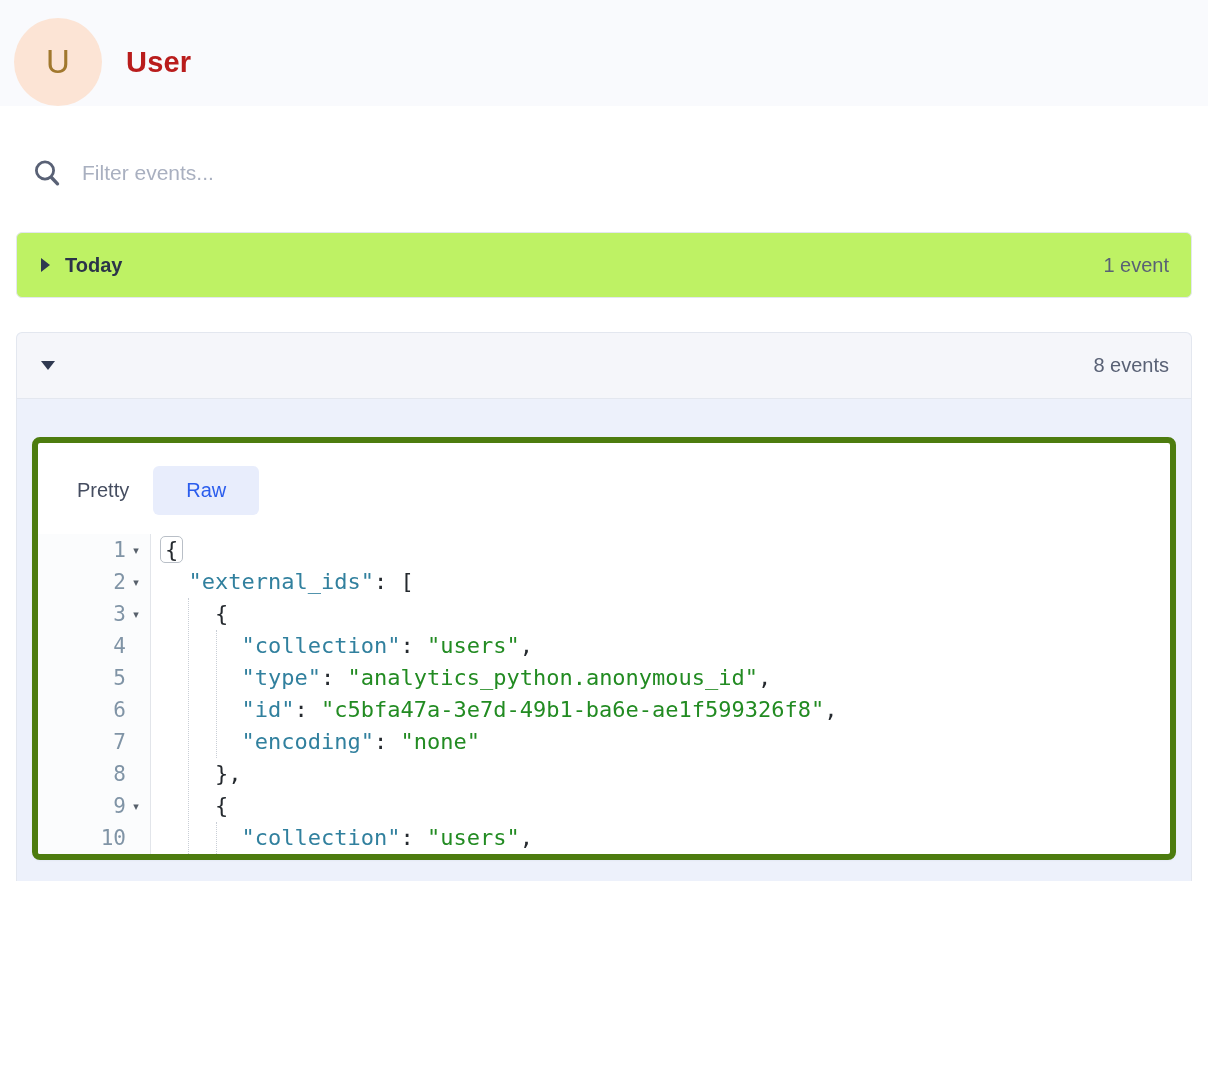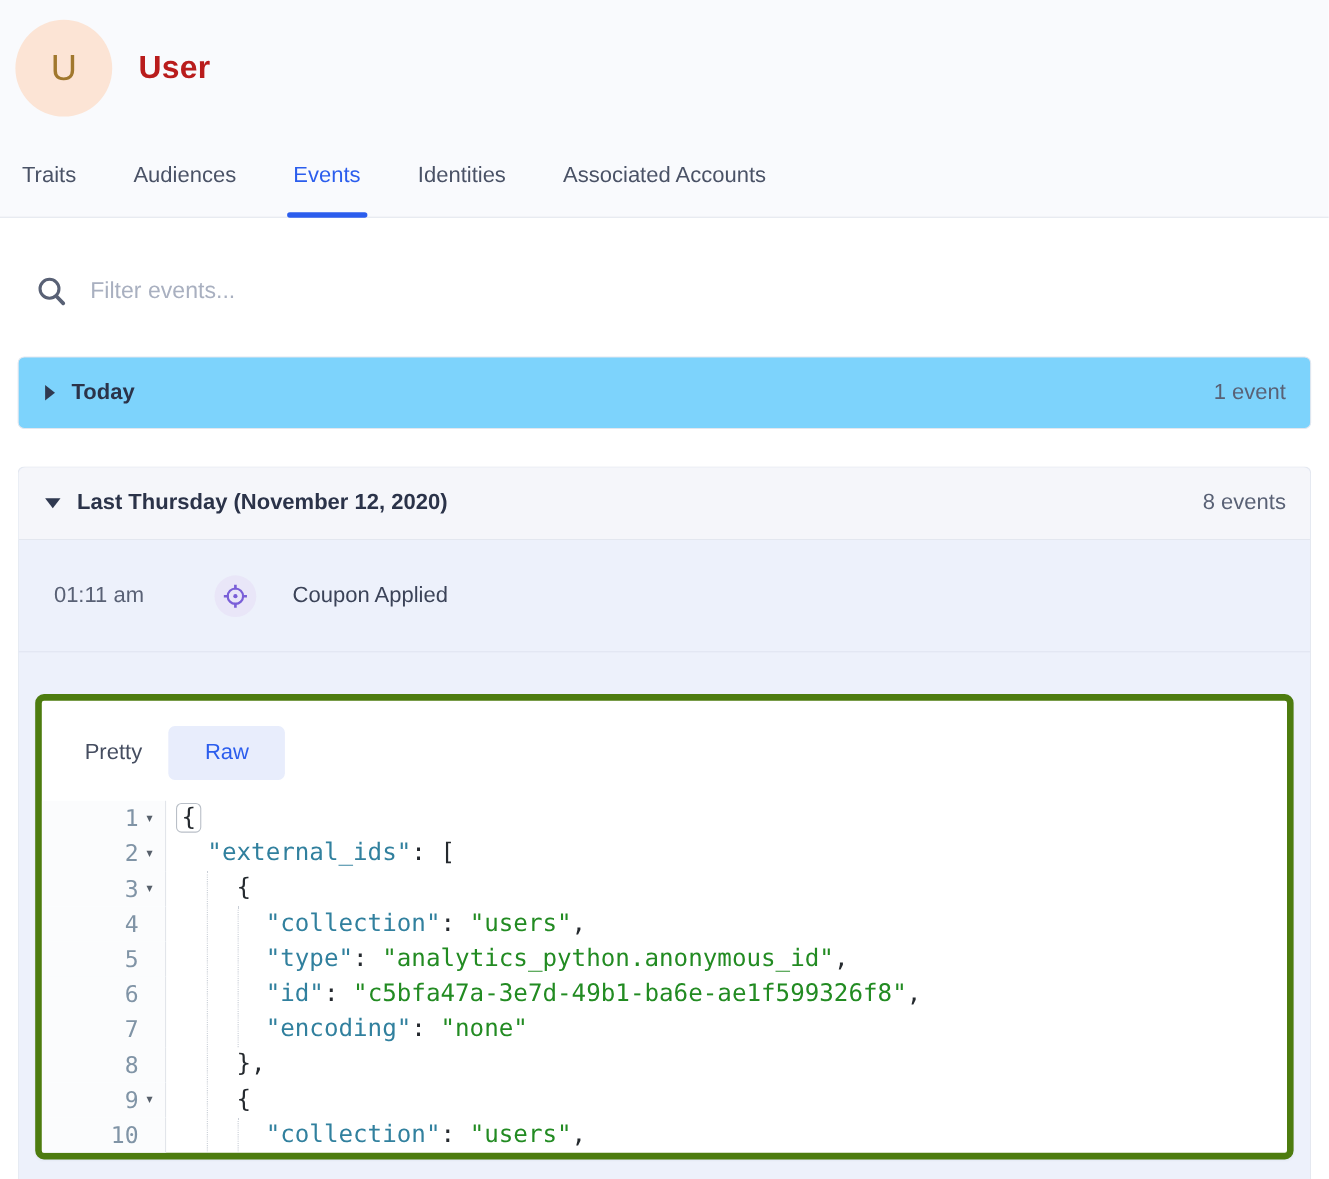--- a/index.html
+++ b/index.html
@@ -22,21 +22,21 @@
     height:5px; border-radius:4px; background:#2b5ded; }
 
   
   .search-row { display:flex; align-items:center; gap:20px; padding:52px 32px 0; }
   .search-row svg { flex:0 0 auto; }
   .search-input { border:none; outline:none; background:transparent; font-size:21px;
     color:#6d28d9; width:900px; font-family:"Liberation Sans", sans-serif; }
   .search-input::placeholder { color:#a9b0c0; }
 
   
-  .group { margin:0 16px; border:1px solid #e3e7ef; border-radius:6px; background:#7dd3fc; }
+  .group { margin:0 16px; border:1px solid #e3e7ef; border-radius:6px; background:#bef264; }
   .group-header { display:flex; align-items:center; height:64px; padding:0 22px 0 24px; cursor:pointer; }
   .caret-right { width:0; height:0; border-top:7px solid transparent; border-bottom:7px solid transparent;
     border-left:9px solid #2f3950; }
   .caret-down { width:0; height:0; border-left:7px solid transparent; border-right:7px solid transparent;
     border-top:9px solid #2f3950; }
   .group-title { margin-left:15px; font-size:20px; font-weight:700; color:#2b3349; }
   .group-count { margin-left:auto; font-size:20px; color:#596175; }
   .group.today { margin-top:44px; }
 
   .group.expanded { margin-top:34px; background:#edf1fb; border-radius:6px 6px 0 0; border-bottom:none; }
@@ -79,27 +79,20 @@
 </head>
 <body>
 
 <div class="header">
   <div class="user-row">
     <div class="avatar">
       <span>U</span>
     </div>
     <div class="page-title">User</div>
   </div>
-  <div class="tabs">
-      <div class="tab">Traits</div>
-      <div class="tab">Audiences</div>
-      <div class="tab active">Events</div>
-      <div class="tab">Identities</div>
-      <div class="tab">Associated Accounts</div>
-    </div>
 </div>
 
 <div class="search-row">
   <svg width="30" height="30" viewBox="0 0 30 30">
     <circle cx="13" cy="12.5" r="8.6" fill="none" stroke="#596175" stroke-width="2.8"></circle>
     <line x1="19.5" y1="19.5" x2="25.5" y2="25.8" stroke="#596175" stroke-width="3.4" stroke-linecap="round"></line>
   </svg>
   <input class="search-input" type="text" placeholder="Filter events..." style="">
 </div>
 
@@ -107,38 +100,23 @@
   <div class="group-header">
     <span class="caret-right"></span>
     <span class="group-title">Today</span>
     <span class="group-count">1 event</span>
   </div>
 </div>
 
 <div class="group expanded">
   <div class="group-header">
     <span class="caret-down"></span>
-    <span class="group-title">Last Thursday (November 12, 2020)</span>
     <span class="group-count">8 events</span>
   </div>
 
-  <div class="event-row">
-    <span class="event-time">01:11 am</span>
-    <span class="event-badge">
-      <svg width="24" height="24" viewBox="0 0 24 24">
-        <circle cx="12" cy="12" r="7" fill="none" stroke="#7a5fd8" stroke-width="2"></circle>
-        <circle cx="12" cy="12" r="1.9" fill="#7a5fd8"></circle>
-        <line x1="12" y1="1.5" x2="12" y2="6" stroke="#7a5fd8" stroke-width="2.4"></line>
-        <line x1="12" y1="18" x2="12" y2="22.5" stroke="#7a5fd8" stroke-width="2.4"></line>
-        <line x1="1.5" y1="12" x2="6" y2="12" stroke="#7a5fd8" stroke-width="2.4"></line>
-        <line x1="18" y1="12" x2="22.5" y2="12" stroke="#7a5fd8" stroke-width="2.4"></line>
-      </svg>
-    </span>
-    <span class="event-name">Coupon Applied</span>
-  </div>
 
   <div class="detail">
     <div class="viewer">
       <div class="toggle-row">
         <span class="toggle-pretty">Pretty</span>
         <span class="toggle-raw">Raw</span>
       </div>
       <div class="code" id="code">
         <div class="indent-guide" style="left:150px; top:64px;  height:256px;"></div>
         <div class="indent-guide" style="left:178px; top:96px;  height:128px;"></div>

